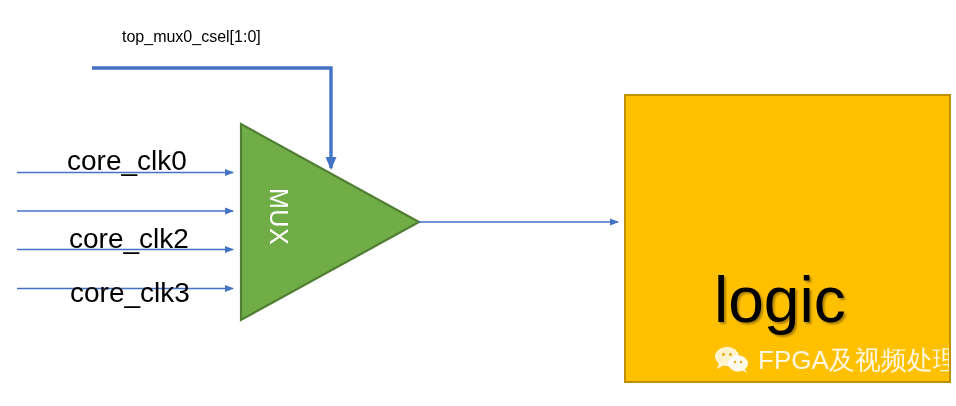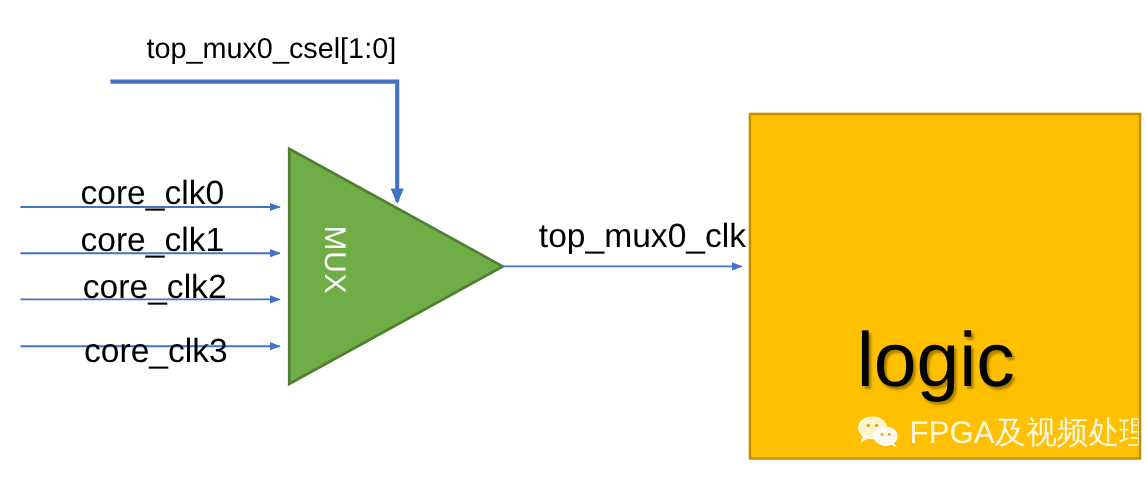--- a/index.html
+++ b/index.html
@@ -25,21 +25,21 @@
   .label {
     position: absolute;
     color: #000000;
     white-space: nowrap;
     line-height: 1;
   }
   .sig-label {
     font-size: 28px;
   }
   .csel-label {
-    font-size: 24px;
+    font-size: 16px;
   }
   .mux-label {
     position: absolute;
     color: #ffffff;
     font-size: 25px;
     letter-spacing: 0.5px;
     white-space: nowrap;
     transform-origin: 0 0;
     transform: rotate(90deg);
   }
@@ -92,27 +92,25 @@
     <line x1="17" y1="288.5" x2="233" y2="288.5" stroke="#4472C4" stroke-width="1.6" marker-end="url(#arrowThin)"></line>
 
     <polygon points="241,124 241,320 419,222" fill="#70AD47" stroke="#507E32" stroke-width="2.2"></polygon>
 
     <line x1="418" y1="222" x2="618" y2="222" stroke="#4472C4" stroke-width="1.6" marker-end="url(#arrowThin)"></line>
   </svg>
 
   <div class="label csel-label" style="left:122px; top:29px;">top_mux0_csel[1:0]</div>
 
   <div class="label sig-label" style="left:67px; top:147px;">core_clk0</div>
-  <div class="label sig-label" style="left:67px; top:186px;">core_clk1</div>
   <div class="label sig-label" style="left:69px; top:225px;text-align:right;">core_clk2</div>
   <div class="label sig-label" style="left:70px; top:263px;margin-top:16px;">core_clk3</div>
 
   <div class="mux-label" style="left:293px; top:188px;">MUX</div>
 
-  <div class="label sig-label" style="left:449px; top:183px;">top_mux0_clk</div>
 
   <div class="logic-block" style="left:624px; top:94px; width:327px; height:289px;
               background:#FFC000; border:2px solid #BF9000;text-decoration:underline;">
 
     <div class="logic-text" style="left:88px; top:172px;">logic</div>
 
     <div class="watermark" style="left:88px; top:250px;">
       <svg width="38" height="28" viewBox="0 0 38 28" xmlns="http://www.w3.org/2000/svg">
 
         <ellipse cx="13" cy="10.5" rx="11.5" ry="9" fill="rgba(255,255,255,0.80)" stroke="rgba(255,255,255,0.95)" stroke-width="1"></ellipse>

